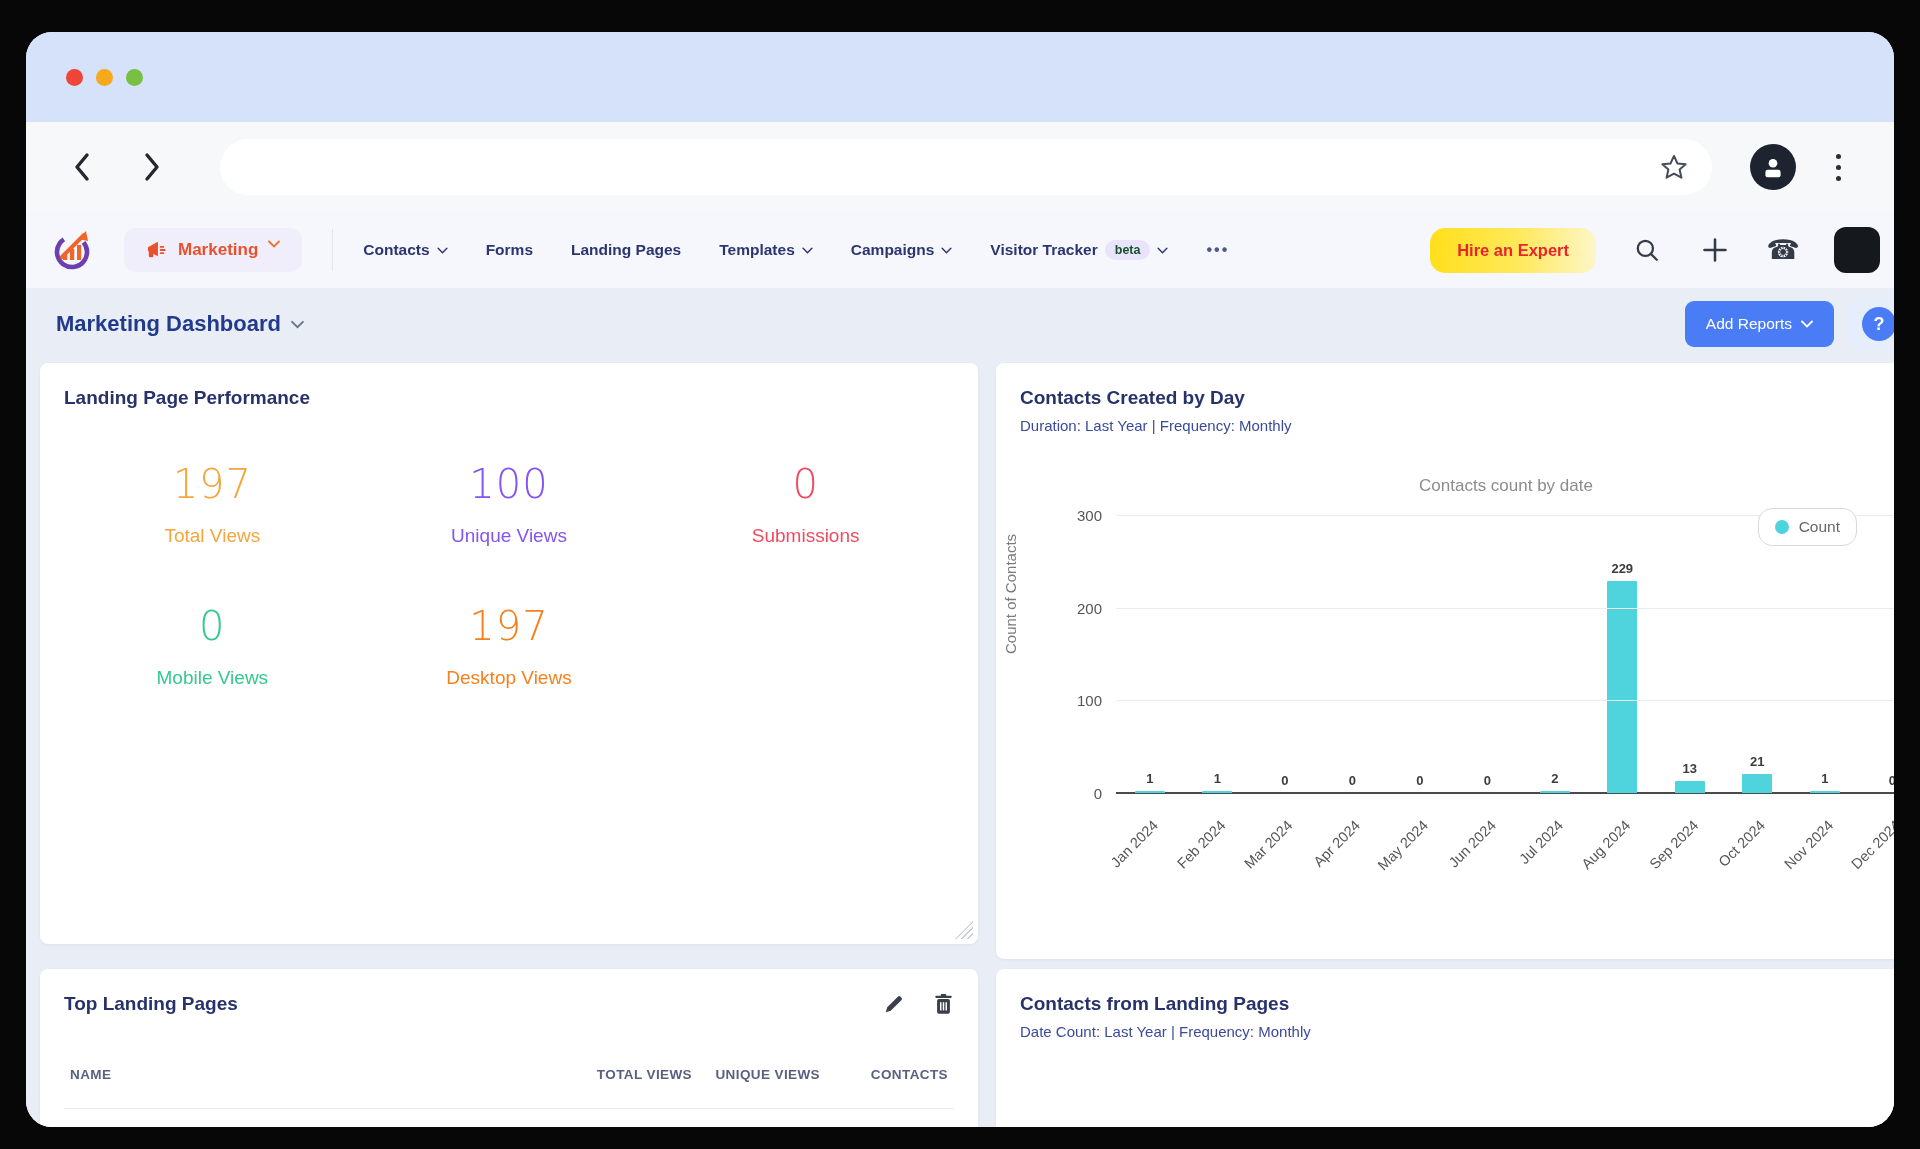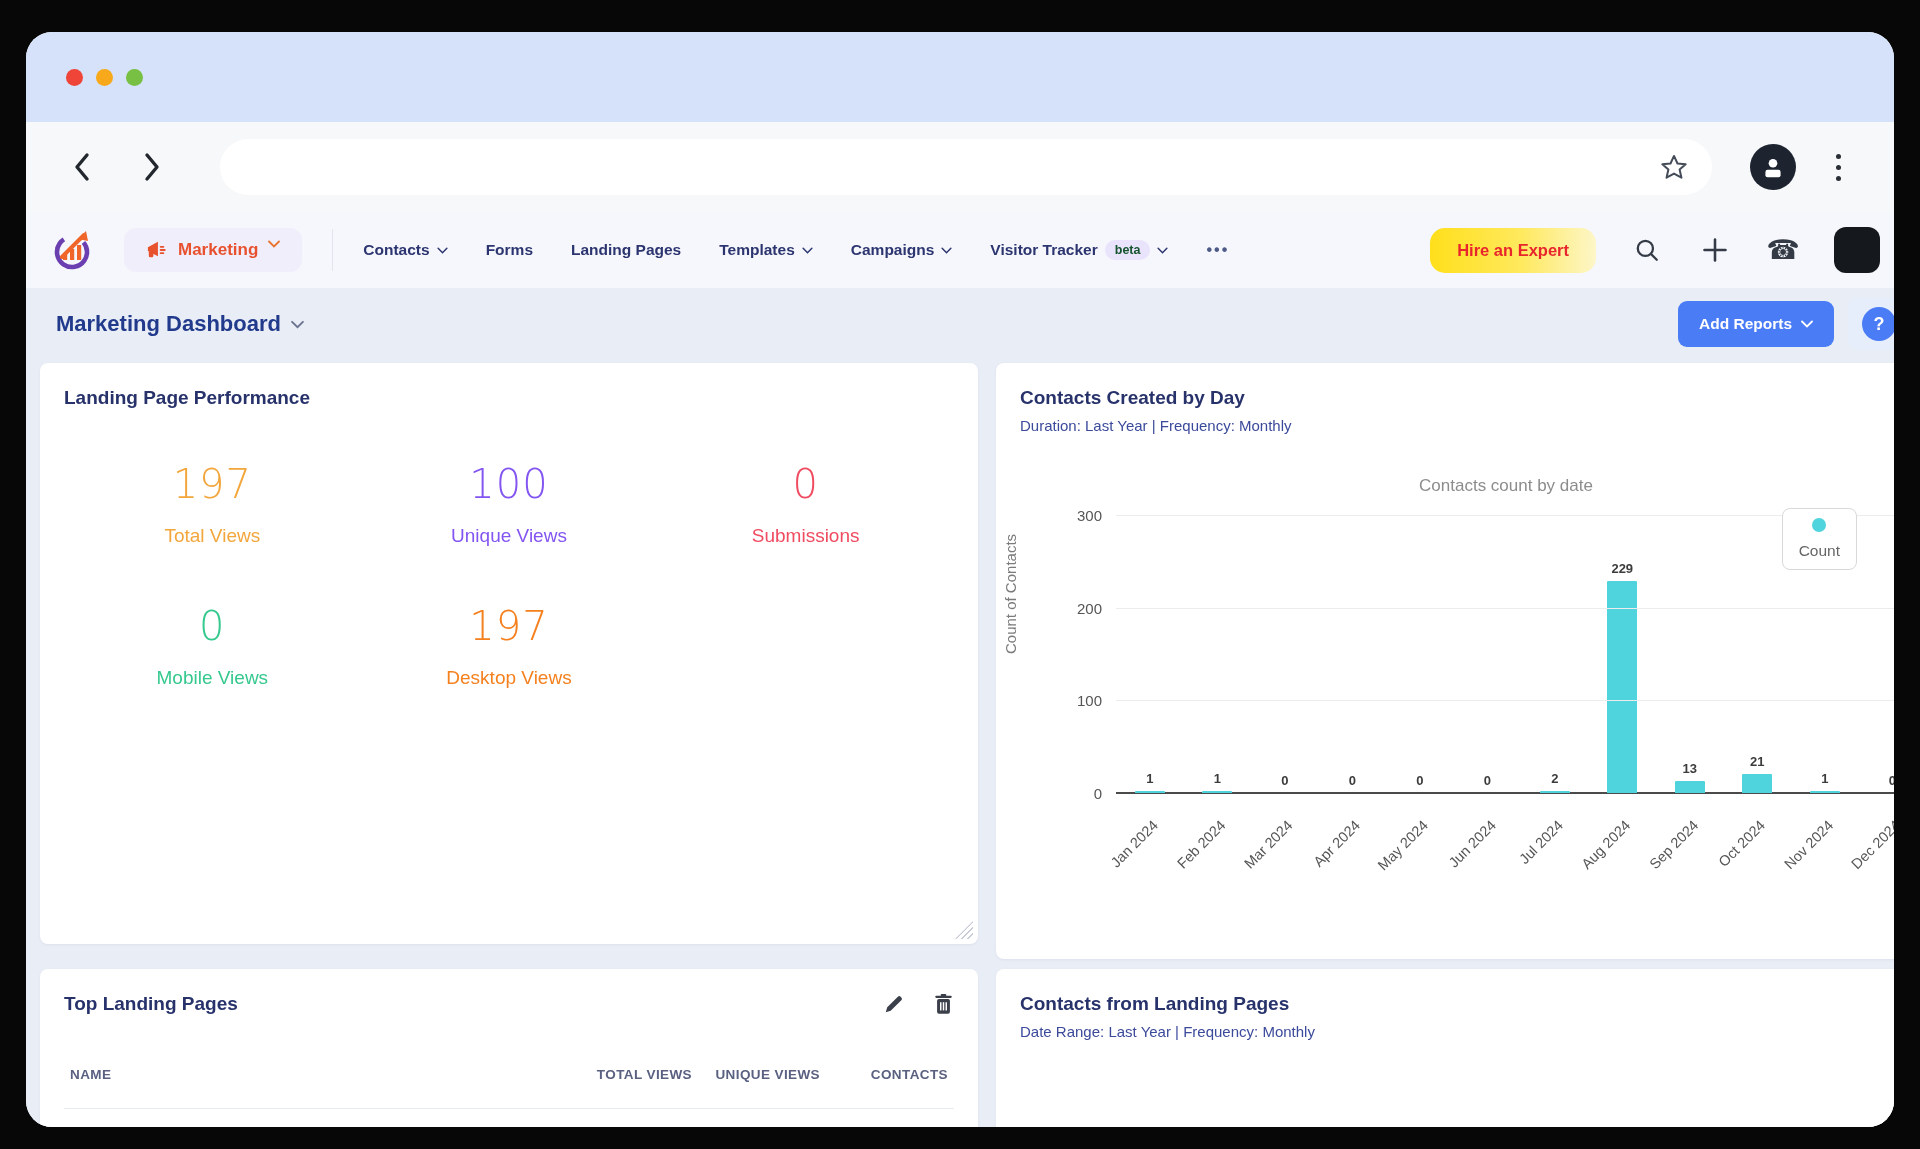--- a/index.html
+++ b/index.html
@@ -49,21 +49,21 @@
     border-radius:15px; padding:13px 27px; cursor:pointer;
   }
   .icon-btn { display:flex; align-items:center; justify-content:center; width:34px; height:34px; cursor:pointer; }
   .phone-glyph { font-size:27px; color:#343b46; line-height:1; }
   .nav-avatar { width:46px; height:46px; border-radius:12px; background:#15181d; margin-right:-10px; flex:0 0 auto; }
   
   .page { flex:1; background:#e9edf6; display:flex; flex-direction:column; overflow:hidden; }
   .page-header { height:72px; display:flex; align-items:center; padding:0 0 0 30px; position:relative; flex:0 0 auto; }
   .page-title { color:#213a8c; font-size:22px; font-weight:700; display:flex; align-items:center; gap:10px; cursor:pointer; }
   .header-right { position:absolute; right:-28px; top:10px; display:flex; align-items:center; gap:14px; }
-  .add-reports { background:#4a7cf6; color:#fff; border:none; border-radius:9px; padding:14px 21px; font-size:15.5px; font-weight:700; display:flex; align-items:center; gap:9px; cursor:pointer; }
+  .add-reports { background:#4a7cf6; color:#fff; border:none; border-radius:9px; padding:14px 21px; font-size:15.5px; font-weight:400; display:flex; align-items:center; gap:9px; cursor:pointer; }
   .help-pill { background:#e7eefb; border-radius:10px; width:74px; height:52px; display:flex; align-items:center; padding-left:14px; }
   .help-circle { width:34px; height:34px; border-radius:50%; background:#4a7cf6; color:#fff; font-size:18px; font-weight:700; display:flex; align-items:center; justify-content:center; cursor:pointer; }
   .content { position:relative; flex:1; }
   .card { position:absolute; background:#fff; border-radius:8px; box-shadow:0 1px 3px rgba(40,50,90,.06); }
   .card-title { color:#27326b; font-size:19px; font-weight:700; }
   .card-sub { color:#3b4a9b; font-size:15px; margin-top:8px; }
   
   #card-lpp   { left:14px;  top:3px;  width:938px; height:581px; }
   #card-ccd   { left:970px; top:3px;  right:-40px; height:596px; }
   #card-tlp   { left:14px;  top:609px; width:938px; height:600px; }
@@ -87,22 +87,22 @@
   .ytick { position:absolute; right:calc(100% + 14px); transform:translateY(-50%); color:#555; font-size:15px; }
   .slots { position:absolute; left:0; right:0; top:0; bottom:0; display:flex; }
   .slot { flex:1; position:relative; }
   .bar { position:absolute; left:50%; transform:translateX(-50%); bottom:0; width:30px; background:#4fd4dd; border-radius:1px 1px 0 0; }
   .bar-label { position:absolute; left:50%; transform:translateX(-50%); color:#3c3c3c; font-size:13px; font-weight:700;
     text-shadow:-1px -1px 0 #fff,1px -1px 0 #fff,-1px 1px 0 #fff,1px 1px 0 #fff,0 1px 0 #fff,0 -1px 0 #fff; }
   .xlabels { position:absolute; left:120px; right:8px; top:444px; height:90px; display:flex; }
   .xslot { flex:1; position:relative; }
   .xlab { position:absolute; top:10px; right:50%; transform:rotate(-45deg); transform-origin:top right;
     color:#565656; font-size:14.5px; white-space:nowrap; }
-  .legend { position:absolute; right:77px; top:145px; background:#fff; border:1px solid #d9d9d9; border-radius:8px;
-    padding:9px 16px; display:flex; align-items:center; gap:10px;flex-direction:column; }
+  .legend { position:absolute; right:77px; top:145px; background:#fff; border:1px solid #d9d9d9; border-radius:14px;
+    padding:9px 16px; display:flex; align-items:center; gap:10px; }
   .legend-dot { width:14px; height:14px; border-radius:50%; }
   .legend-text { color:#666; font-size:15.5px; }
   
   .tlp-head { display:flex; align-items:flex-start; }
   .tlp-icons { margin-left:auto; display:flex; gap:28px; }
   .thead { display:flex; align-items:center; margin-top:52px; padding:0 6px; }
   .th { color:#596080; font-size:13.5px; font-weight:700; letter-spacing:.4px; }
   .th.name { flex:1; }
   .th.col { width:128px; text-align:right; }
   .thead-divider { height:1px; background:#e8eaf1; margin-top:26px; }
@@ -414,18 +414,18 @@
             <div class="th name">NAME</div>
             <div class="th col">TOTAL VIEWS</div>
             <div class="th col">UNIQUE VIEWS</div>
             <div class="th col">CONTACTS</div>
           </div>
         <div class="thead-divider"></div>
       </div>
 
       <div class="card" id="card-cflp">
         <div class="card-title">Contacts from Landing Pages</div>
-        <div class="card-sub">Date Range: Last Year | Frequency: Monthly</div>
+        <div class="card-sub">Date Count: Last Year | Frequency: Monthly</div>
       </div>
 
     </div>
   </div>
 </div>
 
 </body></html>

